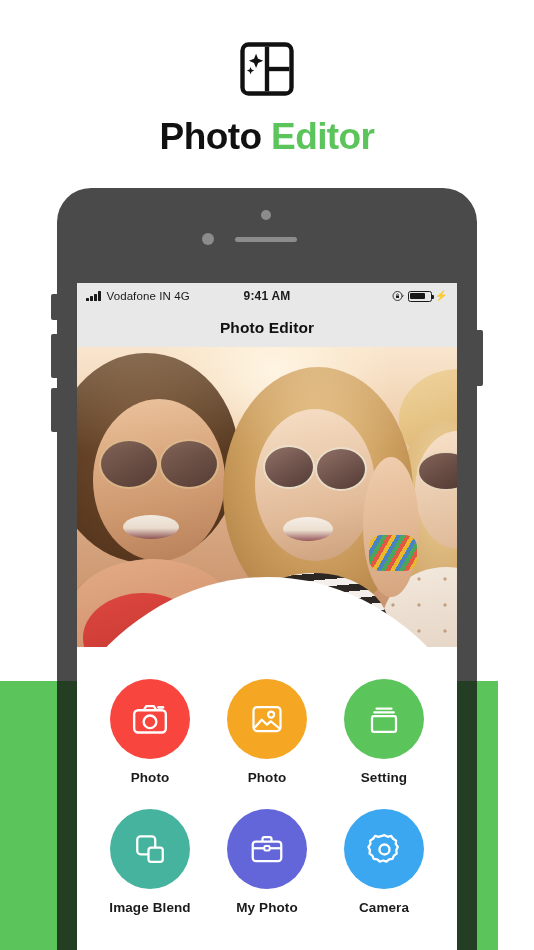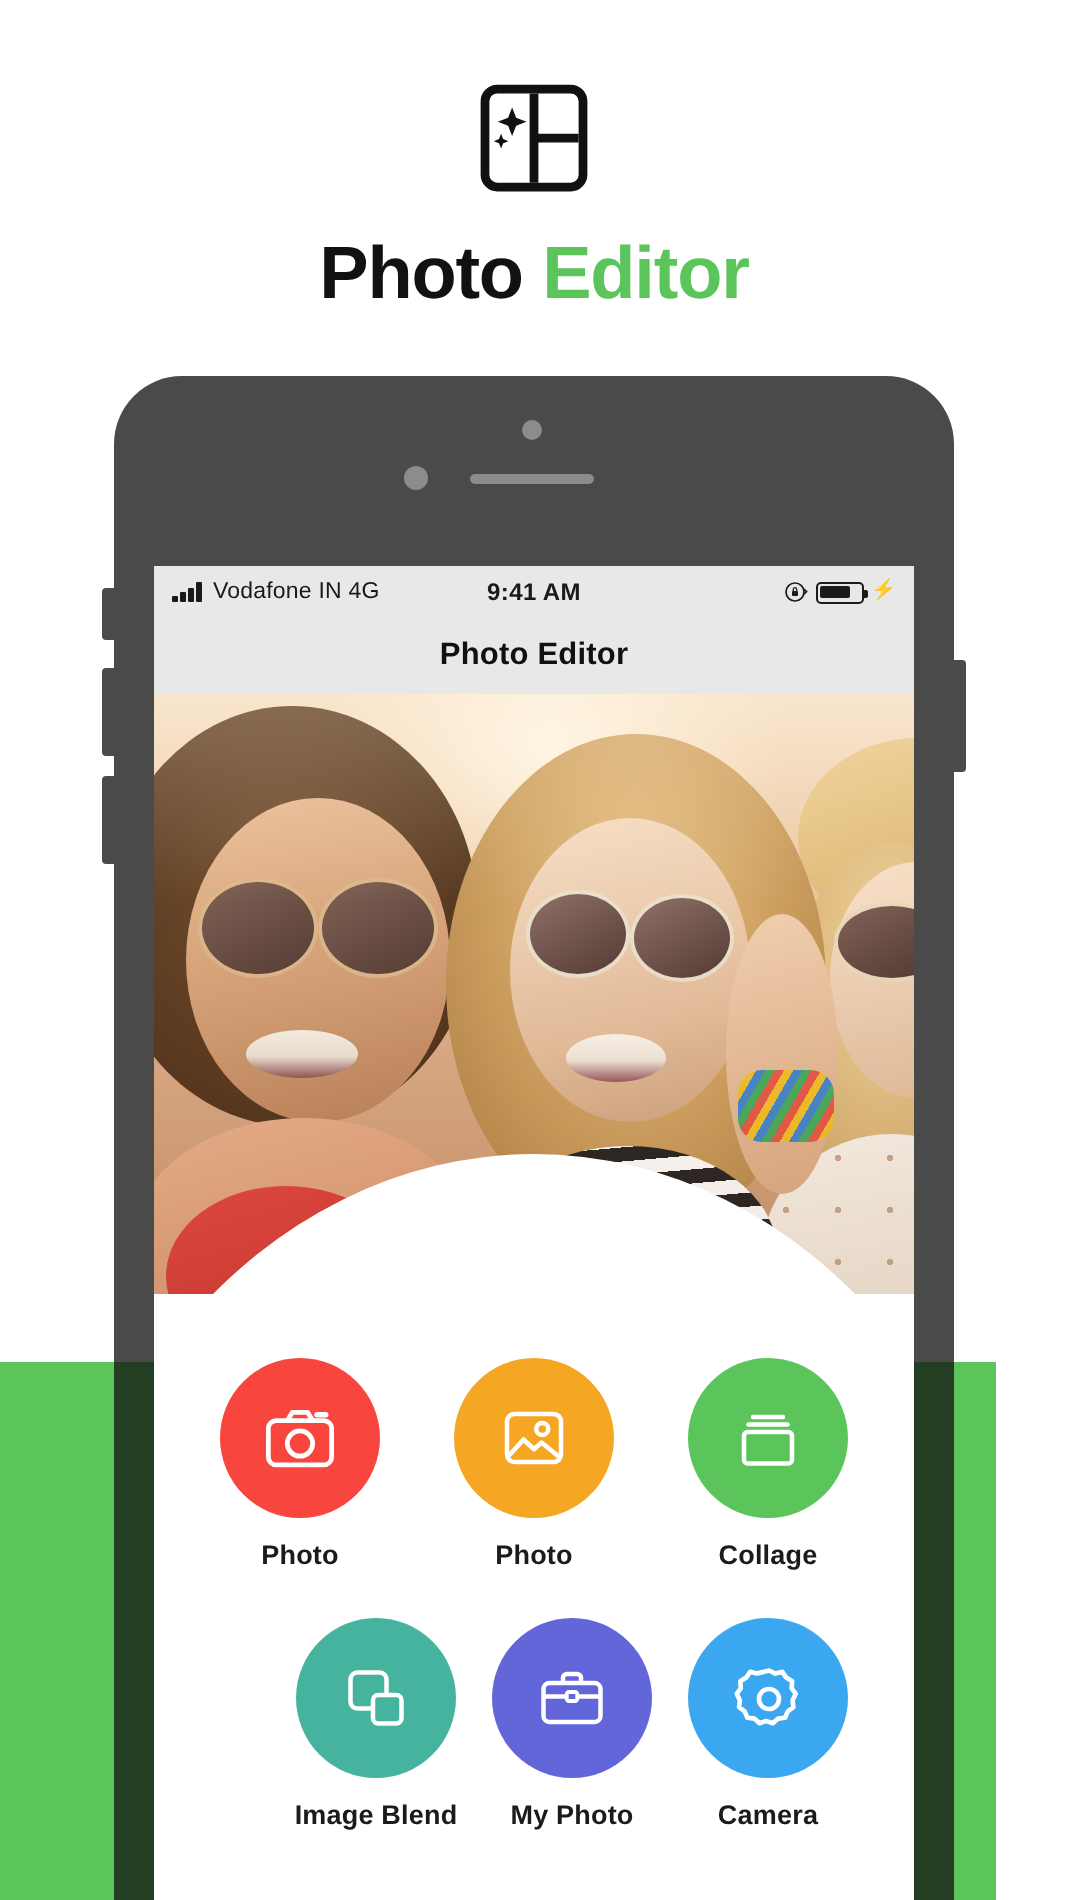--- a/index.html
+++ b/index.html
@@ -252,21 +252,21 @@
     border-radius:50% 50% 0 0 / 100% 100% 0 0;
   }
 
   
   .actions {
     position:relative;
     padding:32px 24px 0 24px;
     background:#ffffff;
   }
   .row { display:flex; justify-content:space-between; }
-  .row + .row { margin-top:24px;justify-content:flex-end; }
+  .row + .row { margin-top:24px; }
   .tile {
     width:98px;
     display:flex; flex-direction:column; align-items:center;
     cursor:pointer;
   }
   .circle {
     width:80px; height:80px; border-radius:50%;
     display:flex; align-items:center; justify-content:center;
   }
   .circle svg { display:block; }
@@ -396,21 +396,21 @@
         </div>
 
         <div class="tile">
           <div class="circle" style="background:#5BC45B">
             <svg width="36" height="36" viewBox="0 0 48 48">
               <rect x="8" y="20" width="32" height="21" rx="2.5" fill="none" stroke="#fff" stroke-width="3"></rect>
               <line x1="11" y1="15" x2="37" y2="15" stroke="#fff" stroke-width="3" stroke-linecap="round"></line>
               <line x1="14" y1="10" x2="34" y2="10" stroke="#fff" stroke-width="3" stroke-linecap="round"></line>
             </svg>
           </div>
-          <div class="tile-label">Collage</div>
+          <div class="tile-label">Setting</div>
         </div>
 
       </div>
 
       <div class="row">
 
         <div class="tile">
           <div class="circle" style="background:#45B39D">
             <svg width="36" height="36" viewBox="0 0 48 48">
               <rect x="7" y="7" width="24" height="24" rx="4.5" fill="none" stroke="#fff" stroke-width="3"></rect>

